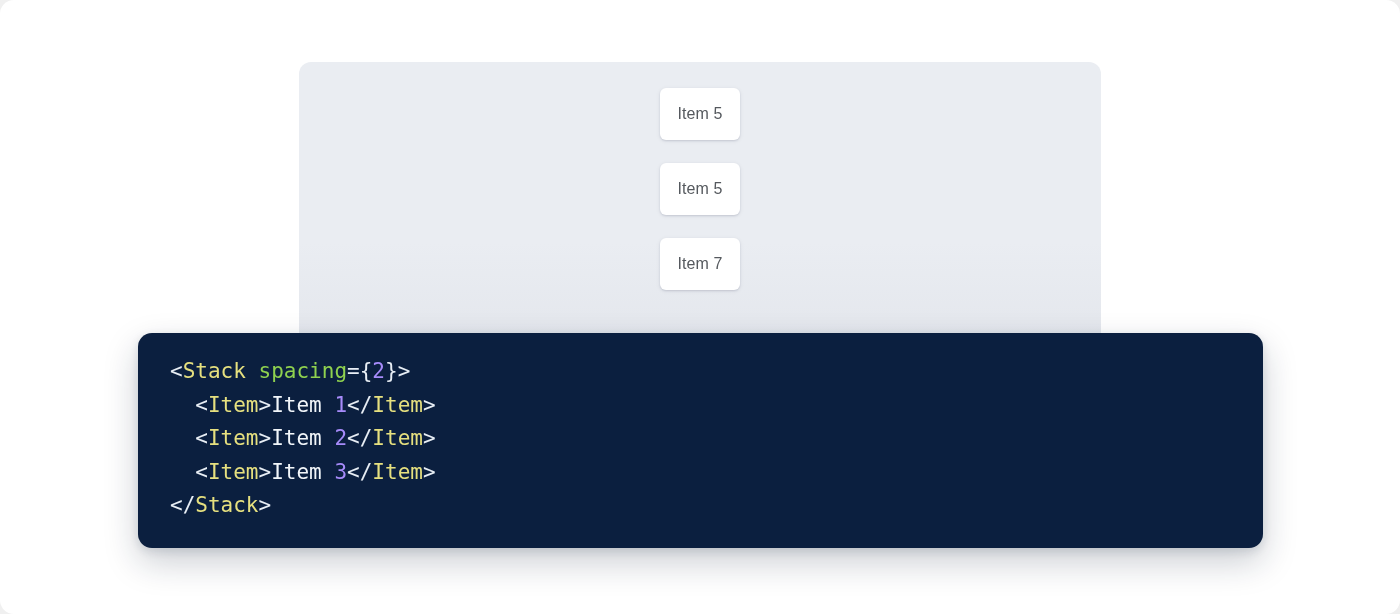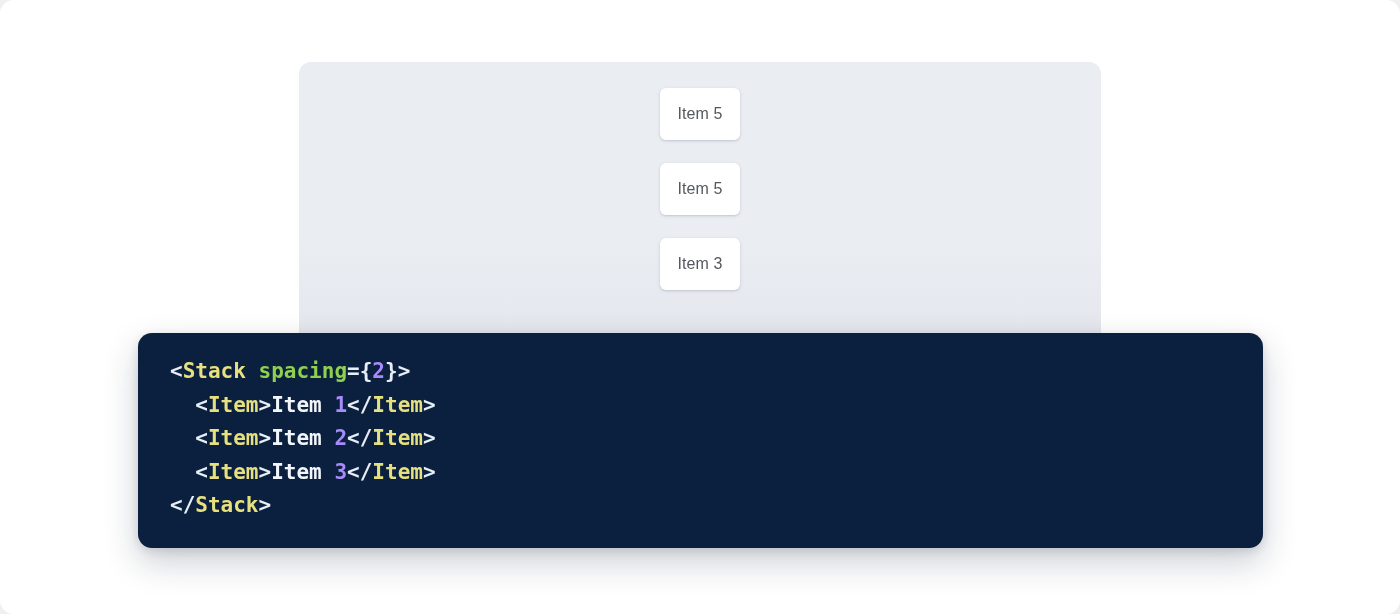--- a/index.html
+++ b/index.html
@@ -67,21 +67,20 @@
     position: absolute;
     left: 138px;
     top: 333px;
     width: 1125px;
     height: 215px;
     background: #0b1f3f;
     border-radius: 14px;
     box-shadow: 0 14px 34px rgba(20,30,55,0.22), 0 3px 10px rgba(20,30,55,0.12);
     box-sizing: border-box;
     overflow: hidden;
-    font-weight: bold;
   }
 
   #code-block {
     position: absolute;
     left: 32px;
     top: 22px;
     right: 20px;
     margin: 0;
     font-family: "DejaVu Sans Mono", monospace;
     font-size: 21px;
@@ -106,21 +105,21 @@
 
   <div id="preview-panel">
     <div id="stack">
         <div class="stack-item">
           <span>Item 5</span>
         </div>
         <div class="stack-item">
           <span>Item 5</span>
         </div>
         <div class="stack-item">
-          <span>Item 3</span>
+          <span>Item 7</span>
         </div>
       </div>
   </div>
 
   <div id="code-panel">
     <pre id="code-block"><span class="code-line"><span class="tok-punct">&lt;</span><span class="tok-tag">Stack</span><span class="tok-punct"> </span><span class="tok-attr">spacing</span><span class="tok-punct">={</span><span class="tok-num">2</span><span class="tok-punct">}&gt;</span></span><span class="code-line"><span class="tok-punct">  &lt;</span><span class="tok-tag">Item</span><span class="tok-punct">&gt;</span><span class="tok-text">Item </span><span class="tok-num">1</span><span class="tok-punct">&lt;/</span><span class="tok-tag">Item</span><span class="tok-punct">&gt;</span></span><span class="code-line"><span class="tok-punct">  &lt;</span><span class="tok-tag">Item</span><span class="tok-punct">&gt;</span><span class="tok-text">Item </span><span class="tok-num">2</span><span class="tok-punct">&lt;/</span><span class="tok-tag">Item</span><span class="tok-punct">&gt;</span></span><span class="code-line"><span class="tok-punct">  &lt;</span><span class="tok-tag">Item</span><span class="tok-punct">&gt;</span><span class="tok-text">Item </span><span class="tok-num">3</span><span class="tok-punct">&lt;/</span><span class="tok-tag">Item</span><span class="tok-punct">&gt;</span></span><span class="code-line"><span class="tok-punct">&lt;/</span><span class="tok-tag">Stack</span><span class="tok-punct">&gt;</span></span></pre>
   </div>
 
 </div>
 

